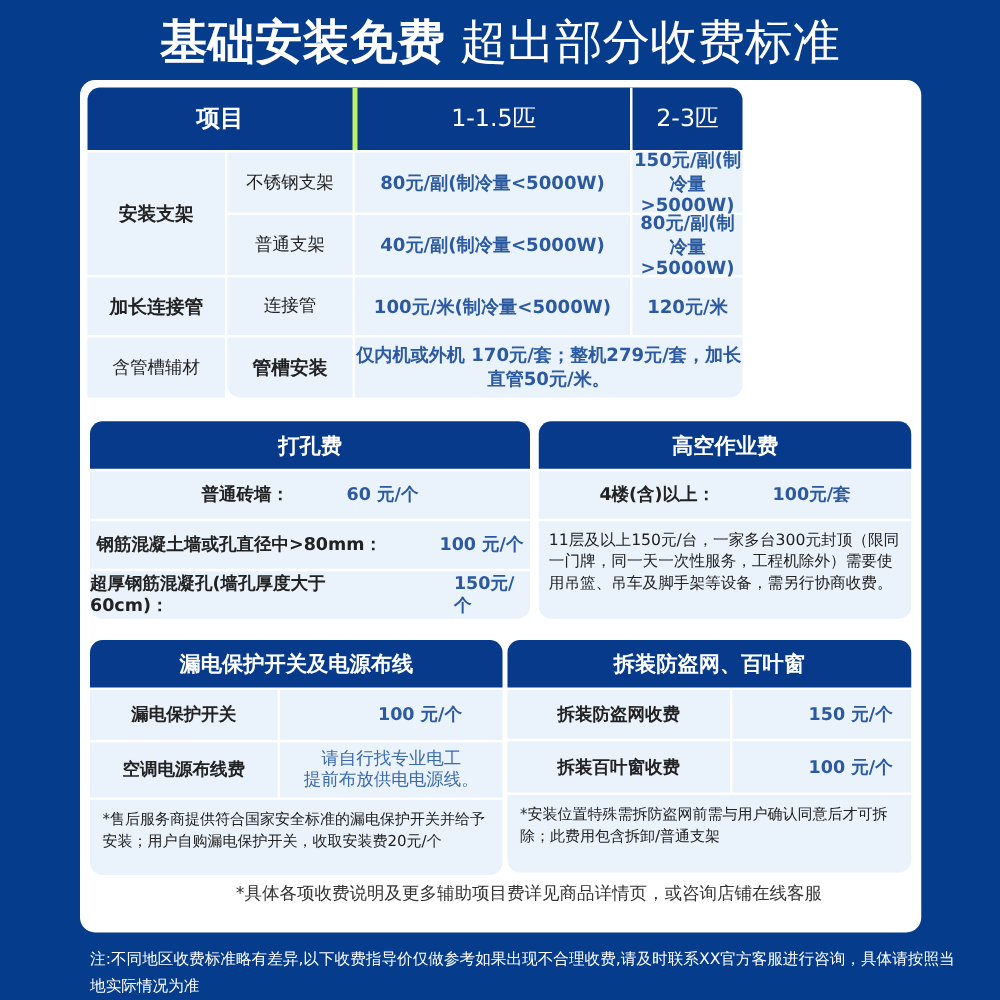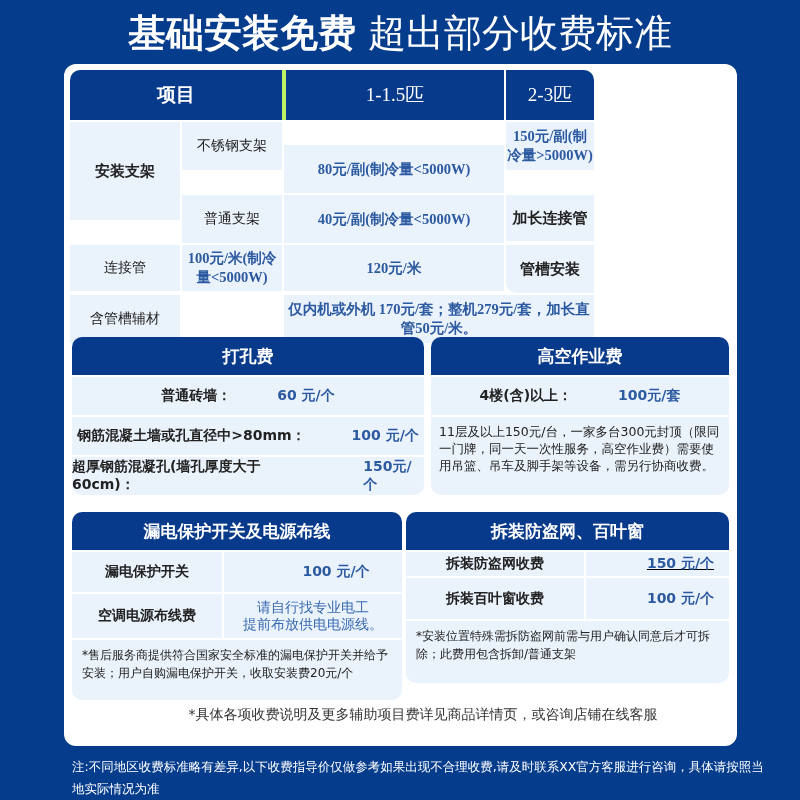--- a/index.html
+++ b/index.html
@@ -17,21 +17,21 @@
   .title .bold { font-weight: bold; }
   .title .light { font-weight: normal; margin-left: 12px; }
 
   .card {
     position: absolute; left: 64px; top: 64px; width: 673px; height: 682px;
     background: #ffffff; border-radius: 12px;
   }
 
   
   .main-table {
-    position: absolute; left: 6px; top: 6px; width: 524px; font-family: Liberation Serif, serif;
+    position: absolute; left: 6px; top: 6px; width: 524px;
   }
   .mt-head { display: flex; height: 50px; background: #073a8a; border-radius: 10px 10px 0 0; overflow: hidden; }
   .mt-head div { color: #fff; font-size: 19px; display: flex; align-items: center; justify-content: center; }
   .mt-head .h1 { width: 212px; font-weight: bold; }
   .mt-head .h2 { width: 222px; border-left: 4px solid #bef264; }
   .mt-head .h3 { flex: 1; border-left: 2px solid #fff; }
   .cell {
     background: #eaf2fc; display: flex; align-items: center; justify-content: center;
     font-size: 14px; text-align: center;
   }
@@ -86,33 +86,34 @@
 
   <div class="main-table">
     <div class="mt-head">
       <div class="h1">项目</div>
       <div class="h2">1-1.5匹</div>
       <div class="h3">2-3匹</div>
     </div>
     <div class="grid">
       <div class="cell cat" style="grid-row: 1 / span 2; height: 98px;">安装支架</div>
       <div class="cell sub" style="height:48px;">不锈钢支架</div>
-      <div class="cell price" style="height:48px;margin-top:23px;">80元/副(制冷量&lt;5000W)</div>
+      <div class="cell price" style="height:48px;">80元/副(制冷量&lt;5000W)</div>
       <div class="cell price" style="height:48px;">150元/副(制冷量&gt;5000W)</div>
 
       <div class="cell sub" style="height:48px;">普通支架</div>
       <div class="cell price" style="height:48px;">40元/副(制冷量&lt;5000W)</div>
+      <div class="cell price" style="height:48px;">80元/副(制冷量&gt;5000W)</div>
 
       <div class="cell cat" style="height:46px;">加长连接管</div>
       <div class="cell sub" style="height:46px;">连接管</div>
       <div class="cell price" style="height:46px;">100元/米(制冷量&lt;5000W)</div>
       <div class="cell price" style="height:46px;">120元/米</div>
 
+      <div class="cell sub" style="height:48px;">含管槽辅材</div>
       <div class="cell cat" style="height:48px; border-radius: 0 0 0 10px;">管槽安装</div>
-      <div class="cell sub" style="height:48px;">含管槽辅材</div>
       <div class="cell price" style="height:48px; grid-column: 3 / span 2; border-radius: 0 0 10px 0;">仅内机或外机 170元/套；整机279元/套，加长直管50元/米。</div>
     </div>
   </div>
 
   <div class="box" style="left:8px; top:273px; width:352px;">
     <div class="box-head">打孔费</div>
     <div class="box-row" style="height:38px;">
       <span class="lbl">普通砖墙：</span>
         <span class="val">60 元/个</span>
     </div>
@@ -125,21 +126,21 @@
         <span class="val">150元/个</span>
     </div>
   </div>
 
   <div class="box" style="left:367px; top:273px; width:298px;">
     <div class="box-head">高空作业费</div>
     <div class="box-row" style="height:38px;">
       <span class="lbl">4楼(含)以上：</span>
         <span class="val">100元/套</span>
     </div>
-    <div class="box-note" style="height:78px; font-size:12.5px; line-height:17px; padding:6px 8px;">11层及以上150元/台，一家多台300元封顶（限同一门牌，同一天一次性服务，高空作业费）需要使用吊篮、吊车及脚手架等设备，需另行协商收费。</div>
+    <div class="box-note" style="height:78px; font-size:12.5px; line-height:17px; padding:6px 8px;">11层及以上150元/台，一家多台300元封顶（限同一门牌，同一天一次性服务，工程机除外）需要使用吊篮、吊车及脚手架等设备，需另行协商收费。</div>
   </div>
 
   <div class="box" style="left:8px; top:448px; width:330px;">
     <div class="box-head">漏电保护开关及电源布线</div>
     <div class="two-col" style="height:40px;">
       <div class="c box-row" style="width:150px; margin:0;">
           <span class="lbl">漏电保护开关</span>
         </div>
       <div class="c box-row" style="flex:1; margin:0;">
           <span class="val">100 元/个</span>
@@ -152,25 +153,25 @@
       <div class="c box-row" style="flex:1; margin:0;">
           <span style="color:#3a6ab0; white-space:pre-line; line-height:17px;">请自行找专业电工
 提前布放供电电源线。</span>
         </div>
     </div>
     <div class="box-note" style="height:60px; font-size:12px;">*售后服务商提供符合国家安全标准的漏电保护开关并给予安装；用户自购漏电保护开关，收取安装费20元/个</div>
   </div>
 
   <div class="box" style="left:342px; top:448px; width:323px;">
     <div class="box-head">拆装防盗网、百叶窗</div>
-    <div class="two-col" style="height:24px;">
+    <div class="two-col" style="height:39px;">
       <div class="c box-row" style="width:178px; margin:0;">
           <span class="lbl">拆装防盗网收费</span>
         </div>
-      <div class="c box-row" style="flex:1; margin:0;text-decoration:underline;">
+      <div class="c box-row" style="flex:1; margin:0;">
           <span class="val">150 元/个</span>
         </div>
     </div>
     <div class="two-col" style="height:41px;">
       <div class="c box-row" style="width:178px; margin:0;">
           <span class="lbl">拆装百叶窗收费</span>
         </div>
       <div class="c box-row" style="flex:1; margin:0;">
           <span class="val">100 元/个</span>
         </div>

